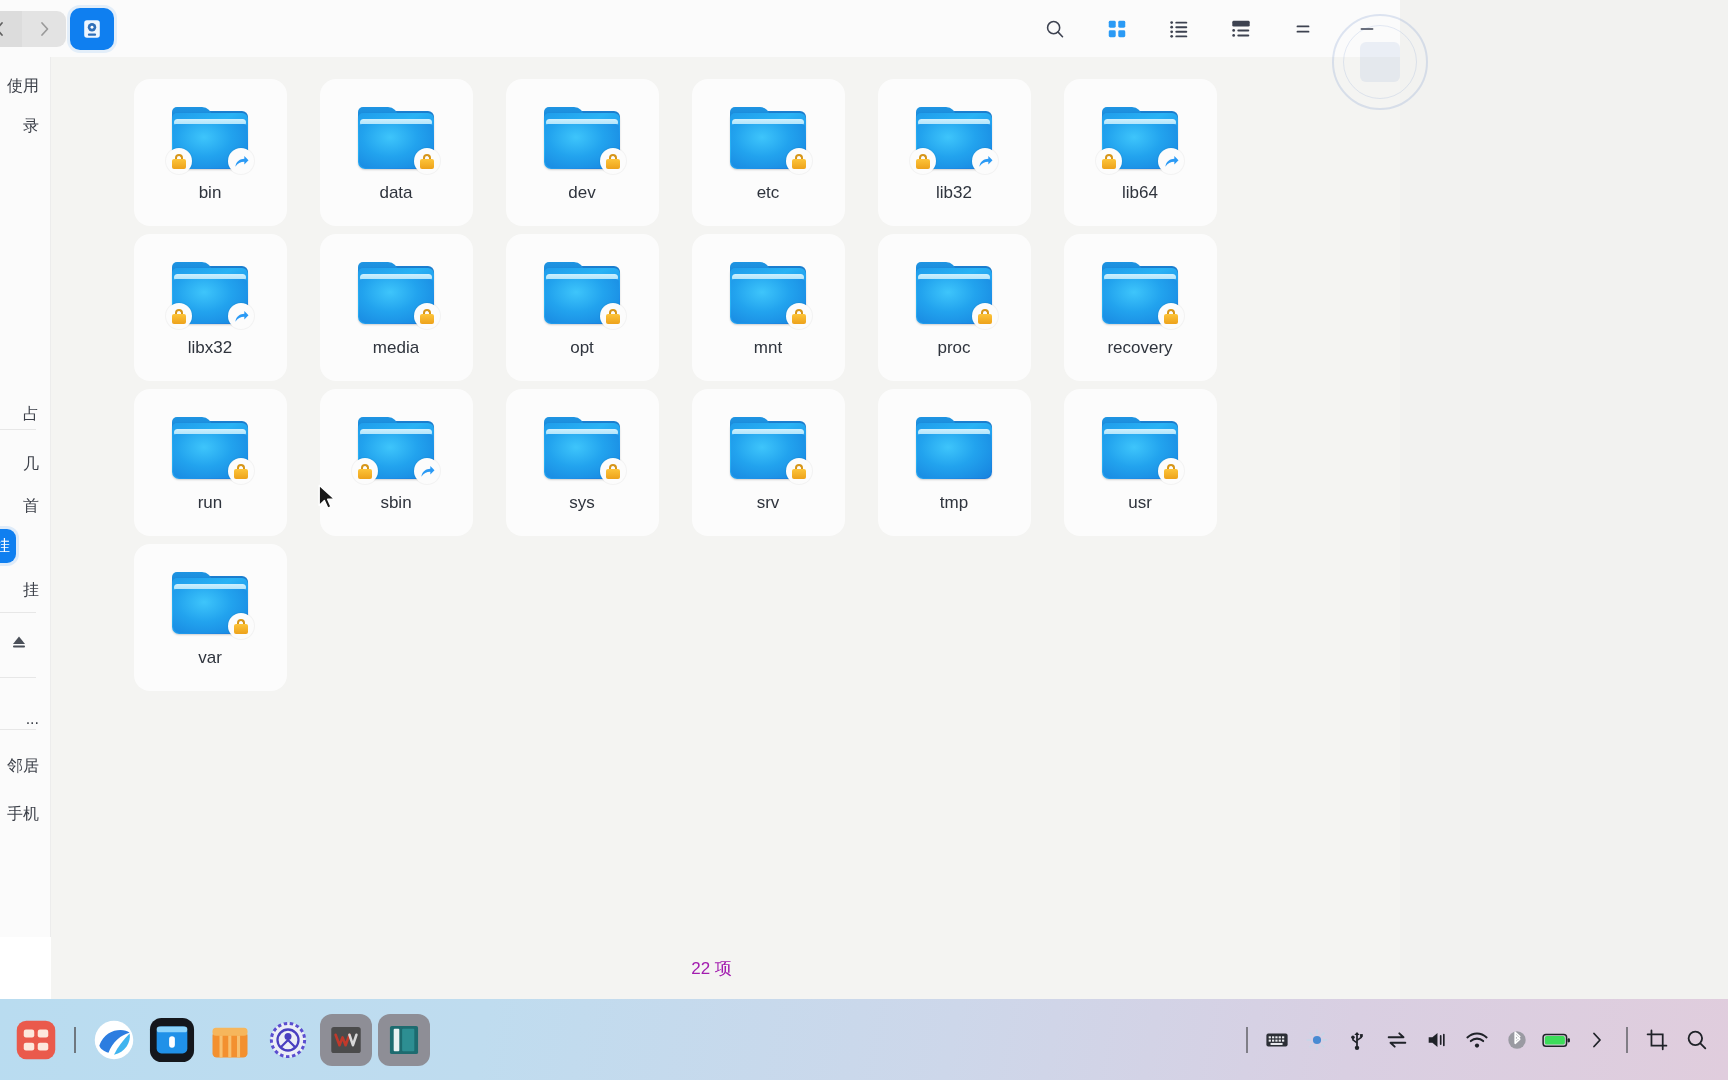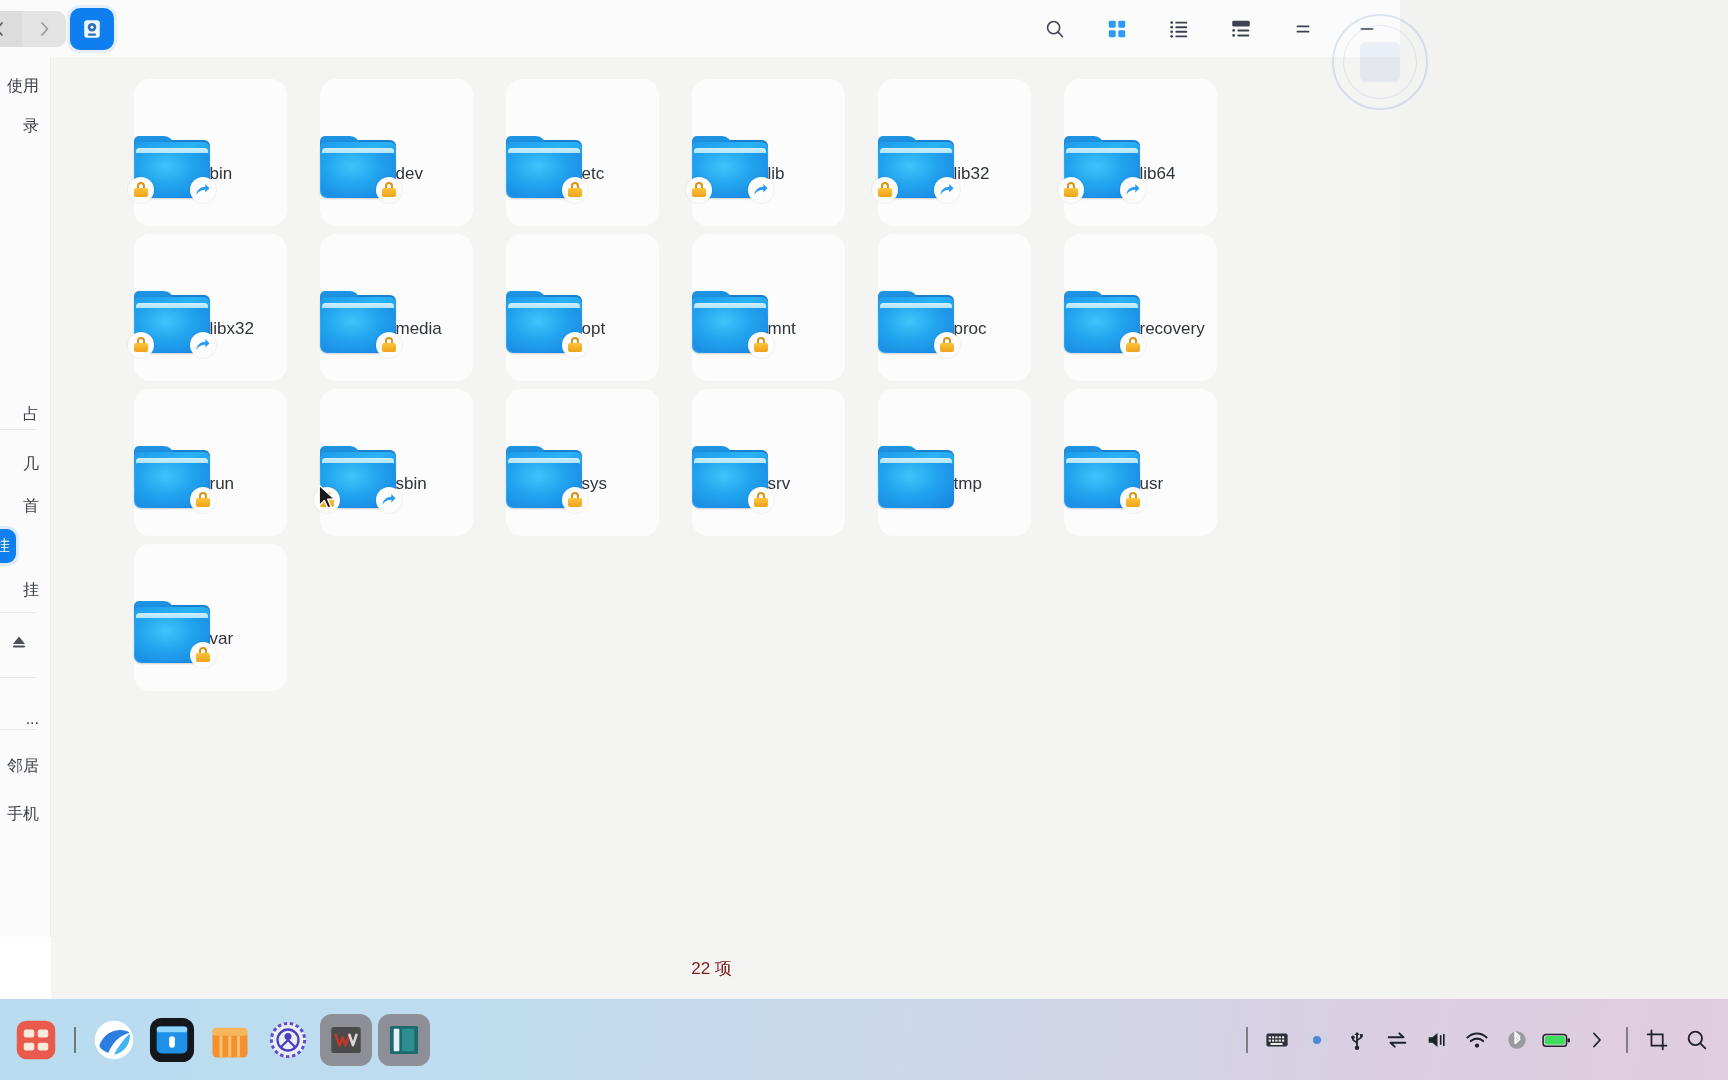--- a/index.html
+++ b/index.html
@@ -141,21 +141,21 @@
     flex-direction: column;
     align-items: center;
     justify-content: flex-start;
   }
   .tile-inner {
     width: 153px;
     height: 147px;
     background: #fcfcfc;
     border-radius: 16px;
     display: flex;
-    flex-direction: row;
+    flex-direction: column;
     align-items: center;
     justify-content: flex-start;
     padding-top: 28px;
   }
 
   
   .folder {
     position: relative;
     width: 76px; height: 62px;
   }
@@ -263,21 +263,21 @@
     top: 937px;
     height: 62px;
     background: #f4f4f2;
     display: flex;
     align-items: center;
     justify-content: center;
     z-index: 25;
   }
   .status-text {
     font-size: 17px;
-    color: #7f1d1d;
+    color: #a21caf;
     margin-right: 28px;
     text-align: center;
   }
 
   
   .taskbar {
     position: absolute;
     left: 0; bottom: 0;
     width: 1728px; height: 81px;
     background: linear-gradient(100deg, #b9dcf0 0%, #bfdcef 28%, #cdd7ea 55%, #d9cfe2 78%, #e0cddd 100%);
@@ -516,62 +516,57 @@
               <div class="body"></div>
               <div class="lip"></div>
               <div class="face"></div>
               <div class="badge right">
                 <div class="lock-g">
                   <div class="shackle"></div>
                   <div class="bodyl"></div>
                 </div>
               </div>
             </div>
+            <div class="tile-label">data</div>
+          </div>
+        </div>
+        <div class="tile">
+          <div class="tile-inner">
+            <div class="folder">
+              <div class="tabr"></div>
+              <div class="tab"></div>
+              <div class="body"></div>
+              <div class="lip"></div>
+              <div class="face"></div>
+              <div class="badge right">
+                <div class="lock-g">
+                  <div class="shackle"></div>
+                  <div class="bodyl"></div>
+                </div>
+              </div>
+            </div>
             <div class="tile-label">dev</div>
           </div>
         </div>
         <div class="tile">
           <div class="tile-inner">
             <div class="folder">
               <div class="tabr"></div>
               <div class="tab"></div>
               <div class="body"></div>
               <div class="lip"></div>
               <div class="face"></div>
               <div class="badge right">
                 <div class="lock-g">
                   <div class="shackle"></div>
                   <div class="bodyl"></div>
                 </div>
               </div>
             </div>
             <div class="tile-label">etc</div>
-          </div>
-        </div>
-        <div class="tile">
-          <div class="tile-inner">
-            <div class="folder">
-              <div class="tabr"></div>
-              <div class="tab"></div>
-              <div class="body"></div>
-              <div class="lip"></div>
-              <div class="face"></div>
-              <div class="badge left">
-                <div class="lock-g">
-                  <div class="shackle"></div>
-                  <div class="bodyl"></div>
-                </div>
-              </div>
-              <div class="badge right">
-                <svg width="17" height="17" viewBox="0 0 18 18">
-                  <path d="M2.5 14.5C3.4 8.6 7.6 6.2 12 6.1V3.1l4.4 4.6L12 12.2V9.2C8 9.3 4.8 11 2.5 14.5z" fill="#2a9af5"></path>
-                </svg>
-              </div>
-            </div>
-            <div class="tile-label">lib</div>
           </div>
         </div>
         <div class="tile">
           <div class="tile-inner">
             <div class="folder">
               <div class="tabr"></div>
               <div class="tab"></div>
               <div class="body"></div>
               <div class="lip"></div>
               <div class="face"></div>

